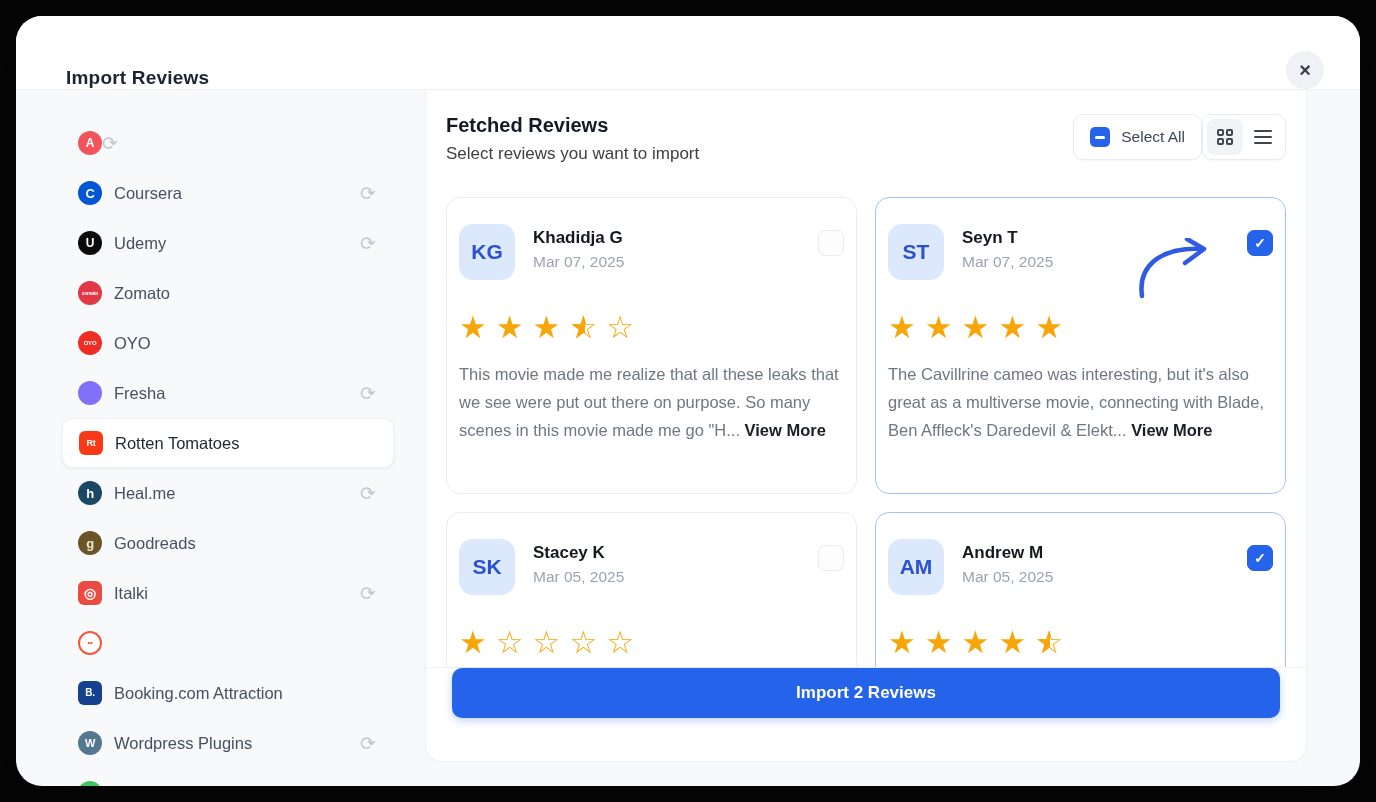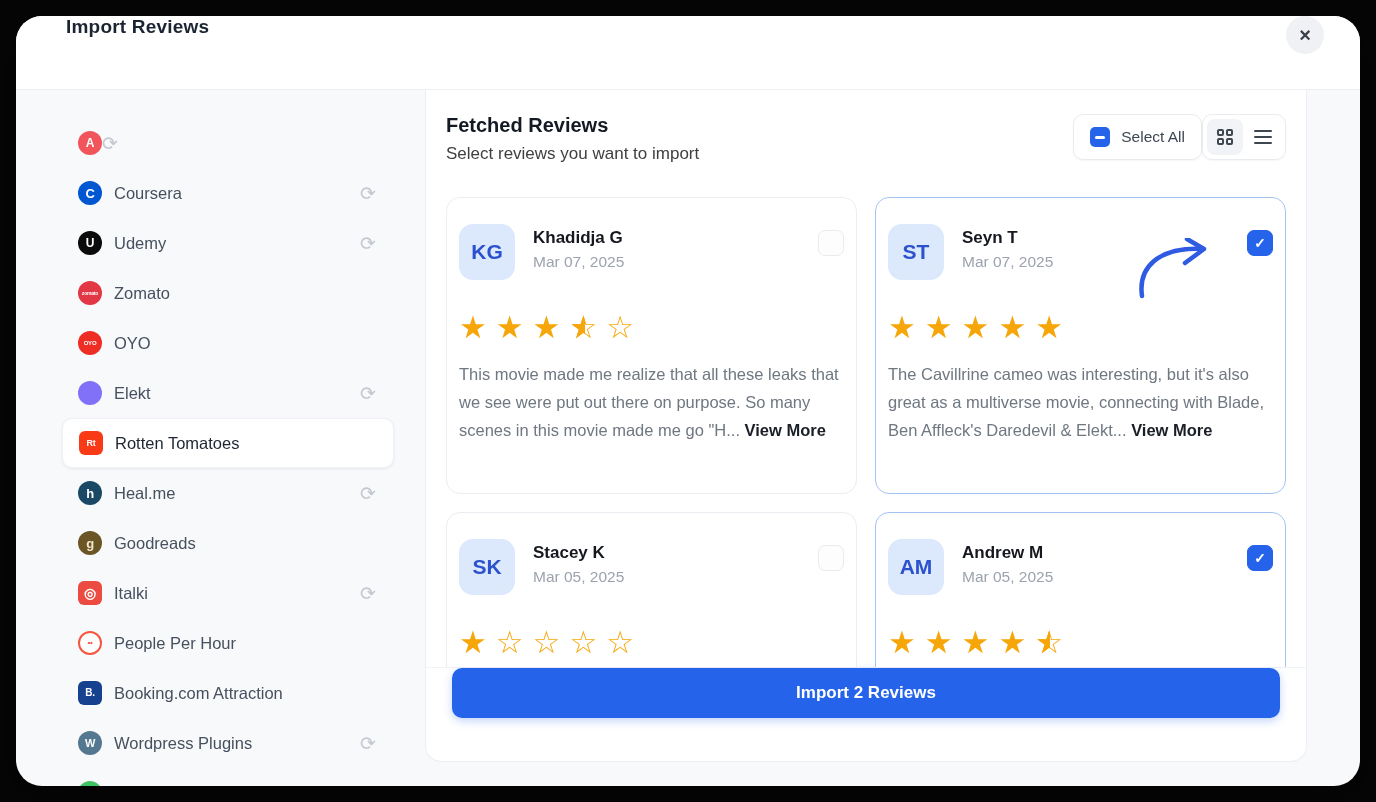--- a/index.html
+++ b/index.html
@@ -10,21 +10,21 @@
     -webkit-font-smoothing:antialiased;
   }
   .modal{
     position:absolute;left:16px;top:16px;width:1344px;height:770px;
     background:#F8F9FB;border-radius:26px;overflow:hidden;
     box-shadow:0 12px 48px rgba(0,0,0,.55);
   }
   
   .header{
     height:74px;background:#fff;border-bottom:1px solid #EDEFF2;
-    display:flex;align-items:flex-start;justify-content:space-between;
+    display:flex;align-items:flex-end;justify-content:space-between;
     padding:0 36px 0 50px;box-sizing:border-box;
   }
   .title{font-size:19px;font-weight:700;color:#1B2432;letter-spacing:.2px;}
   .close-btn{
     width:38px;height:38px;border-radius:50%;background:#F0F1F4;
     display:flex;align-items:center;justify-content:center;
     font-size:20px;font-weight:600;color:#383E47;cursor:pointer;line-height:1;
   }
   
   .content{display:flex;height:696px;}
@@ -153,21 +153,21 @@
     <span class="side-label">Zomato</span>
 
   </div>
         <div class="side-item">
     <span class="p-icon" style="background: rgb(238, 46, 36); color: rgb(255, 255, 255); font-size: 6px;">OYO</span>
     <span class="side-label">OYO</span>
 
   </div>
         <div class="side-item">
     <span class="p-icon" style="background: rgb(128, 113, 248); color: rgb(255, 255, 255); font-size: 10px;"></span>
-    <span class="side-label">Elekt</span>
+    <span class="side-label">Fresha</span>
     <span class="refresh">⟳</span>
   </div>
         <div class="side-item selected">
     <span class="p-icon square" style="background: rgb(249, 58, 23); color: rgb(255, 255, 255); font-size: 9px;">Rt</span>
     <span class="side-label">Rotten Tomatoes</span>
 
   </div>
         <div class="side-item">
     <span class="p-icon" style="background: rgb(27, 73, 101); color: rgb(255, 255, 255); font-size: 13px;">h</span>
     <span class="side-label">Heal.me</span>
@@ -178,21 +178,20 @@
     <span class="side-label">Goodreads</span>
 
   </div>
         <div class="side-item">
     <span class="p-icon square" style="background: rgb(235, 75, 65); color: rgb(255, 255, 255); font-size: 14px;">◎</span>
     <span class="side-label">Italki</span>
     <span class="refresh">⟳</span>
   </div>
         <div class="side-item">
     <span class="p-icon" style="background: rgb(255, 255, 255); color: rgb(244, 87, 61); font-size: 8px; border: 2px solid rgb(244, 87, 61);">••</span>
-    <span class="side-label">People Per Hour</span>
 
   </div>
         <div class="side-item">
     <span class="p-icon square" style="background: rgb(21, 65, 142); color: rgb(255, 255, 255); font-size: 10px;">B.</span>
     <span class="side-label">Booking.com Attraction</span>
 
   </div>
         <div class="side-item">
     <span class="p-icon" style="background: rgb(84, 120, 143); color: rgb(255, 255, 255); font-size: 11px;">W</span>
     <span class="side-label">Wordpress Plugins</span>

